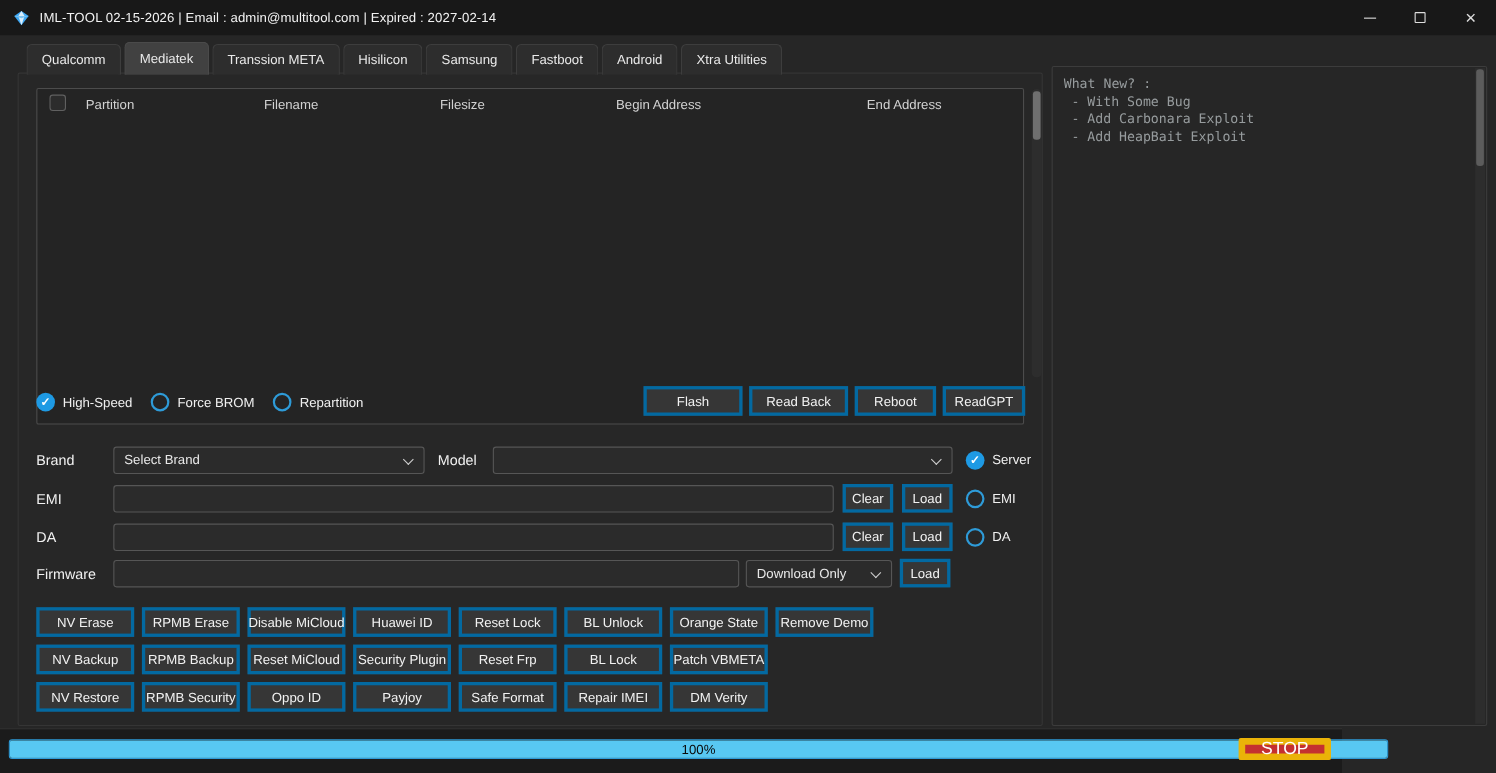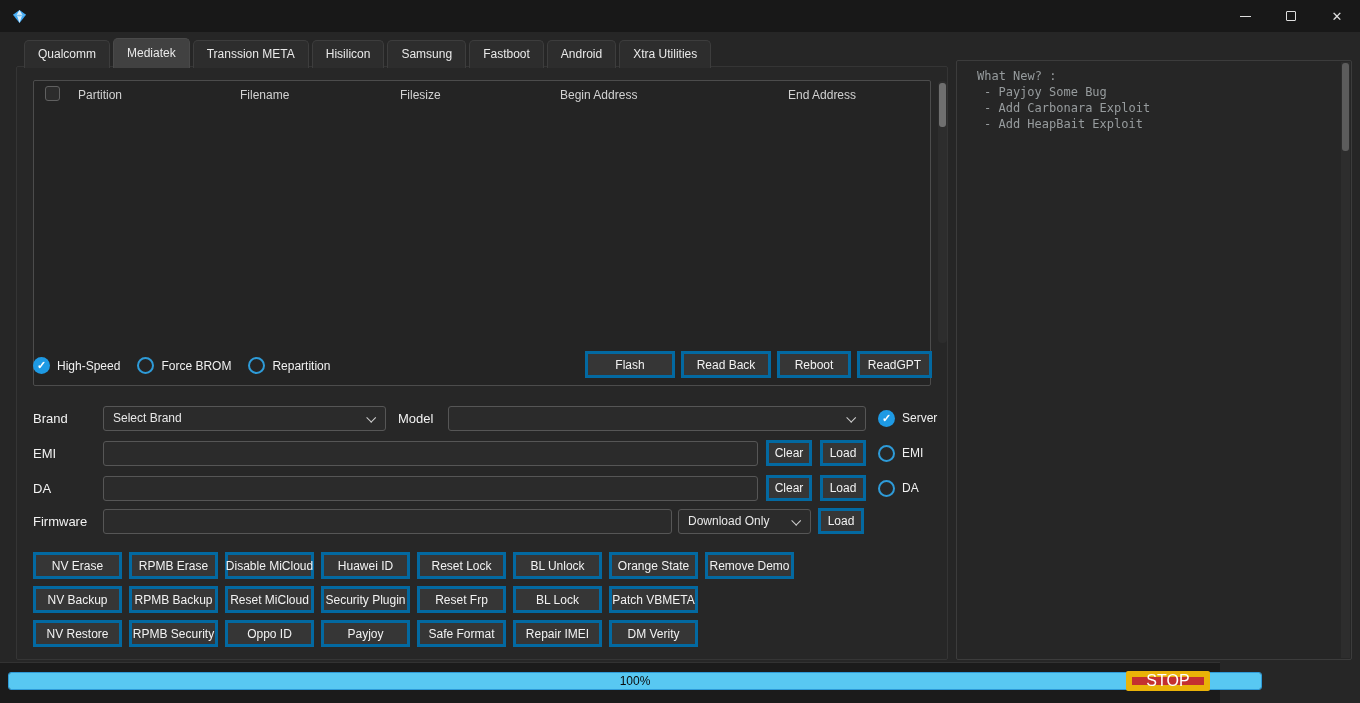--- a/index.html
+++ b/index.html
@@ -92,21 +92,21 @@
     transform:rotate(45deg) translateY(-1px);
   }
   .small-btn { width:46px; height:26px; }
   
   .grid-row { position:absolute; left:33px; display:flex; gap:7px; }
   .grid-row .btn { width:89px; padding:0 2px; }
   
   .log {
     position:absolute; left:956px; top:60px; width:396px; height:600px;
     border:1px solid #3c3c3c; border-radius:2px; background:#262626;
-    padding:7px 14px 7px 20px;
+    padding:7px 14px 7px 10px;
     font-family:"DejaVu Sans Mono", monospace; font-size:12px; line-height:16px; color:#979c9e;
   }
   .log-line { white-space:nowrap; overflow:hidden; }
   .log-line.item { padding-left:7px; }
   .log-scroll { position:absolute; top:1px; right:1px; width:9px; height:596px; background:#2d2d2d; }
   .log-scroll .thumb { position:absolute; top:1px; left:1px; width:7px; height:88px; background:#5c5c5c; border-radius:3px; }
   
   .footer { position:absolute; left:0; bottom:0; width:1220px; height:41px; background:#1b1b1b; border-top:1px solid #323232; }
   .progress-track {
     position:absolute; left:8px; top:9px; width:1254px; height:18px;
@@ -128,20 +128,21 @@
 <body>
 
 <div class="titlebar">
   <span style="display:flex;">
     <svg width="15" height="15" viewBox="0 0 16 16">
       <path d="M8 1 L15 6 L8 15 L1 6 Z" fill="#3fa9f5"></path>
       <path d="M8 1 L11 6 L8 15 L5 6 Z" fill="#d9edfb"></path>
       <path d="M1 6 L15 6 L8 8 Z" fill="#7cc4f0"></path>
     </svg>
   </span>
+  <span class="title">IML-TOOL 02-15-2026 | Email : admin@multitool.com | Expired : 2027-02-14</span>
   <div class="win-controls">
     <div class="win-btn">
         <span class="ic-min"></span>
       </div>
     <div class="win-btn">
         <span class="ic-max"></span>
       </div>
     <div class="win-btn">
         <span class="ic-close">✕</span>
       </div>
@@ -269,21 +270,21 @@
   <div class="btn">RPMB Security</div>
   <div class="btn">Oppo ID</div>
   <div class="btn">Payjoy</div>
   <div class="btn">Safe Format</div>
   <div class="btn">Repair IMEI</div>
   <div class="btn">DM Verity</div>
 </div>
 
 <div class="log">
   <div class="log-line">What New? :</div>
-  <div class="log-line item">- Payjoy Some Bug</div>
+  <div class="log-line item">- With Some Bug</div>
   <div class="log-line item">- Add Carbonara Exploit</div>
   <div class="log-line item">- Add HeapBait Exploit</div>
   <div class="log-scroll">
     <div class="thumb"></div>
   </div>
 </div>
 
 <div class="footer">
   <div class="progress-track">
     <div class="progress-fill" style="width: 100%;"></div>

